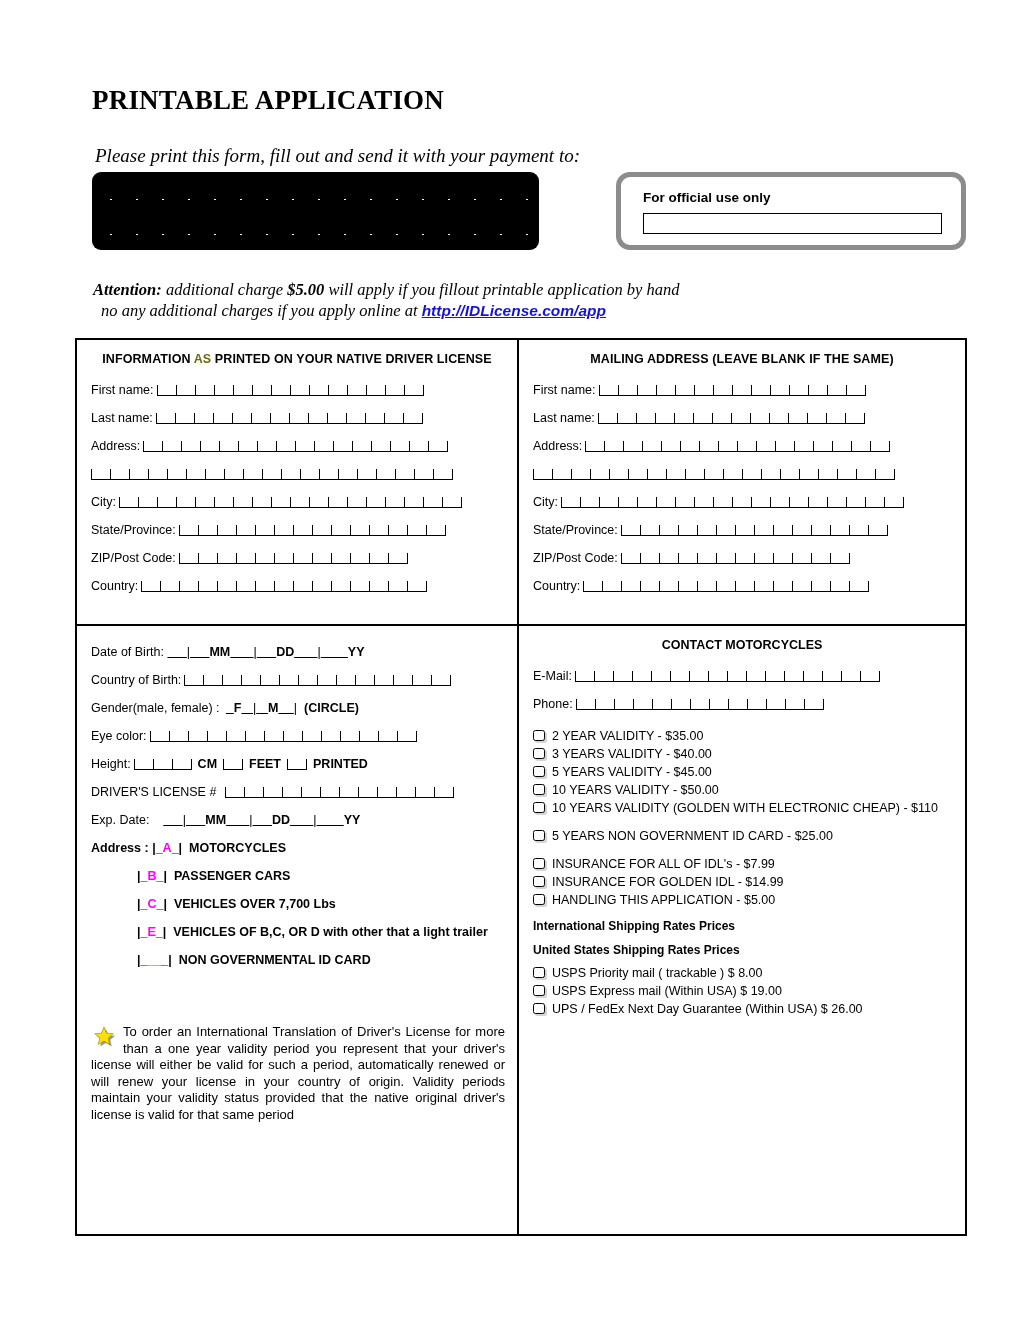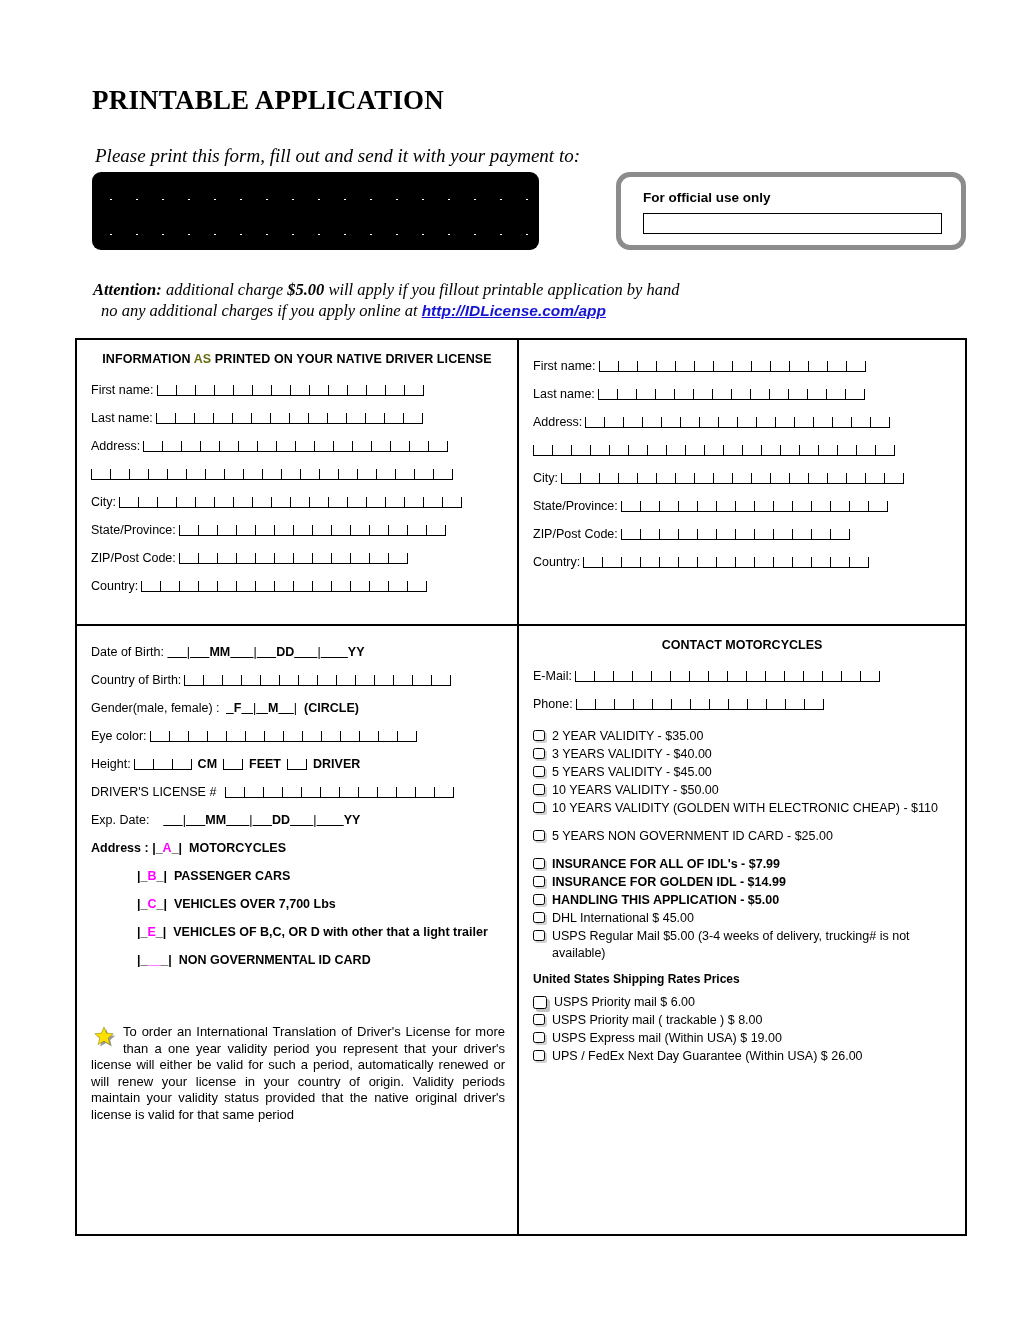--- a/index.html
+++ b/index.html
@@ -159,21 +159,21 @@
     box-shadow:2px 2px 0 0 #d4d4d4;
     margin-right:7px; margin-top:2px;
   }
   .opt .cb.bigger{
     width:14px; height:13px;
     border:1.8px solid #000;
     box-shadow:3px 3px 0 0 #c4c4c4;
   }
   .opt .txt{ white-space:nowrap; }
   .opt .txt.wrap{ white-space:normal; }
-  .opt.b .txt{ font-weight:bold; }
+  .opt.b .txt{ font-weight:normal; }
   .grp-title{
     font-size:12px; font-weight:bold;
     padding-left:14px; margin:10px 0 8px 0;
   }
   .spacer-sm{ height:10px; }
 </style>
 </head>
 <body>
 
 <div class="page-title">PRINTABLE APPLICATION</div>
@@ -374,20 +374,21 @@
               <span class="b" style="width:19px"></span>
               <span class="b" style="width:19px"></span>
               <span class="b" style="width:19px"></span>
               <span class="endcap"></span>
             </span>
           </div>
         </div>
     </div>
 
     <div class="cell-right">
+      <div class="sec-head">MAILING ADDRESS (LEAVE BLANK IF THE SAME)</div>
       <div id="mailing-fields">
           <div class="fld">
             <span class="fld-label">First name:</span>
             <span class="boxes">
               <span class="b" style="width:19px"></span>
               <span class="b" style="width:19px"></span>
               <span class="b" style="width:19px"></span>
               <span class="b" style="width:19px"></span>
               <span class="b" style="width:19px"></span>
               <span class="b" style="width:19px"></span>
@@ -624,21 +625,21 @@
         <b style="margin:0 6px">CM</b>
         <span class="boxes">
             <span class="b" style="width:19px"></span>
             <span class="endcap"></span>
           </span>
         <b style="margin:0 6px">FEET</b>
         <span class="boxes">
             <span class="b" style="width:19px"></span>
             <span class="endcap"></span>
           </span>
-        <b style="margin:0 6px">DRIVER</b>
+        <b style="margin:0 6px">PRINTED</b>
       </div>
 
       <div class="fld">
         <span class="fld-label">DRIVER'S LICENSE #</span>
         <span style="width:6px"></span>
         <span class="boxes">
             <span class="b" style="width:19px"></span>
             <span class="b" style="width:19px"></span>
             <span class="b" style="width:19px"></span>
             <span class="b" style="width:19px"></span>
@@ -765,37 +766,24 @@
           <div class="opt b">
             <span class="cb"></span>
             <span class="txt">INSURANCE FOR GOLDEN IDL -  $14.99</span>
           </div>
           <div class="opt b">
             <span class="cb"></span>
             <span class="txt">HANDLING THIS APPLICATION -   $5.00</span>
           </div>
         </div>
 
-      <div class="opt-list" id="intl-shipping-options">
-          <div class="opt">
-            <span class="cb"></span>
-            <span class="txt">DHL International $ 45.00</span>
-          </div>
-          <div class="opt">
-            <span class="cb"></span>
-            <span class="txt wrap">USPS Regular Mail $5.00 (3-4 weeks of delivery, trucking# is not available)</span>
-          </div>
-        </div>
+      <div class="grp-title">International Shipping Rates Prices</div>
 
       <div class="grp-title">United States Shipping Rates Prices</div>
       <div class="opt-list" id="us-shipping-options">
-          <div class="opt">
-            <span class="cb bigger"></span>
-            <span class="txt">USPS Priority mail    $ 6.00</span>
-          </div>
           <div class="opt">
             <span class="cb"></span>
             <span class="txt">USPS Priority mail ( trackable )  $ 8.00</span>
           </div>
           <div class="opt">
             <span class="cb"></span>
             <span class="txt">USPS Express mail (Within USA)  $ 19.00</span>
           </div>
           <div class="opt">
             <span class="cb"></span>

